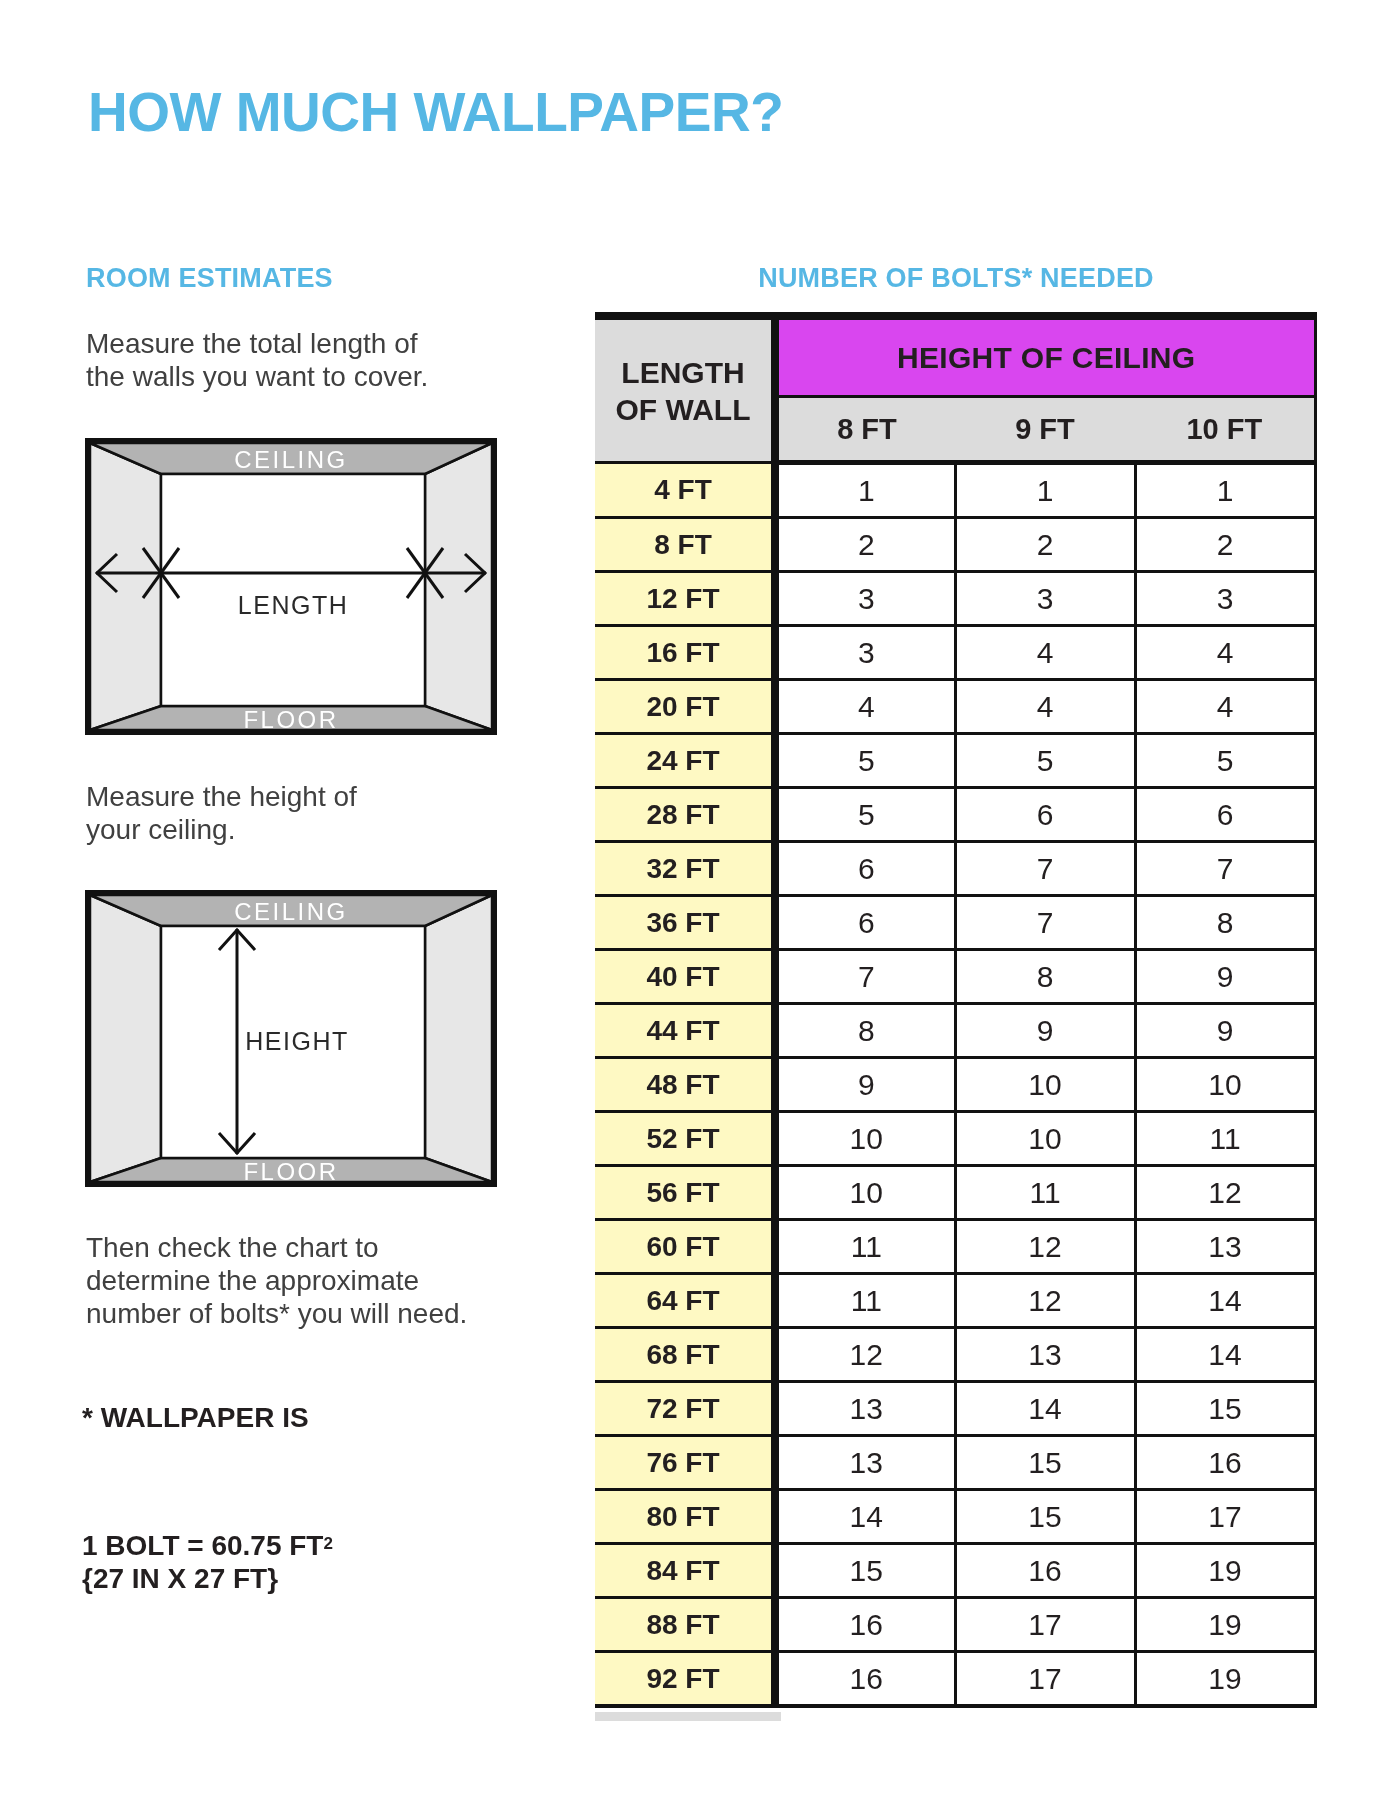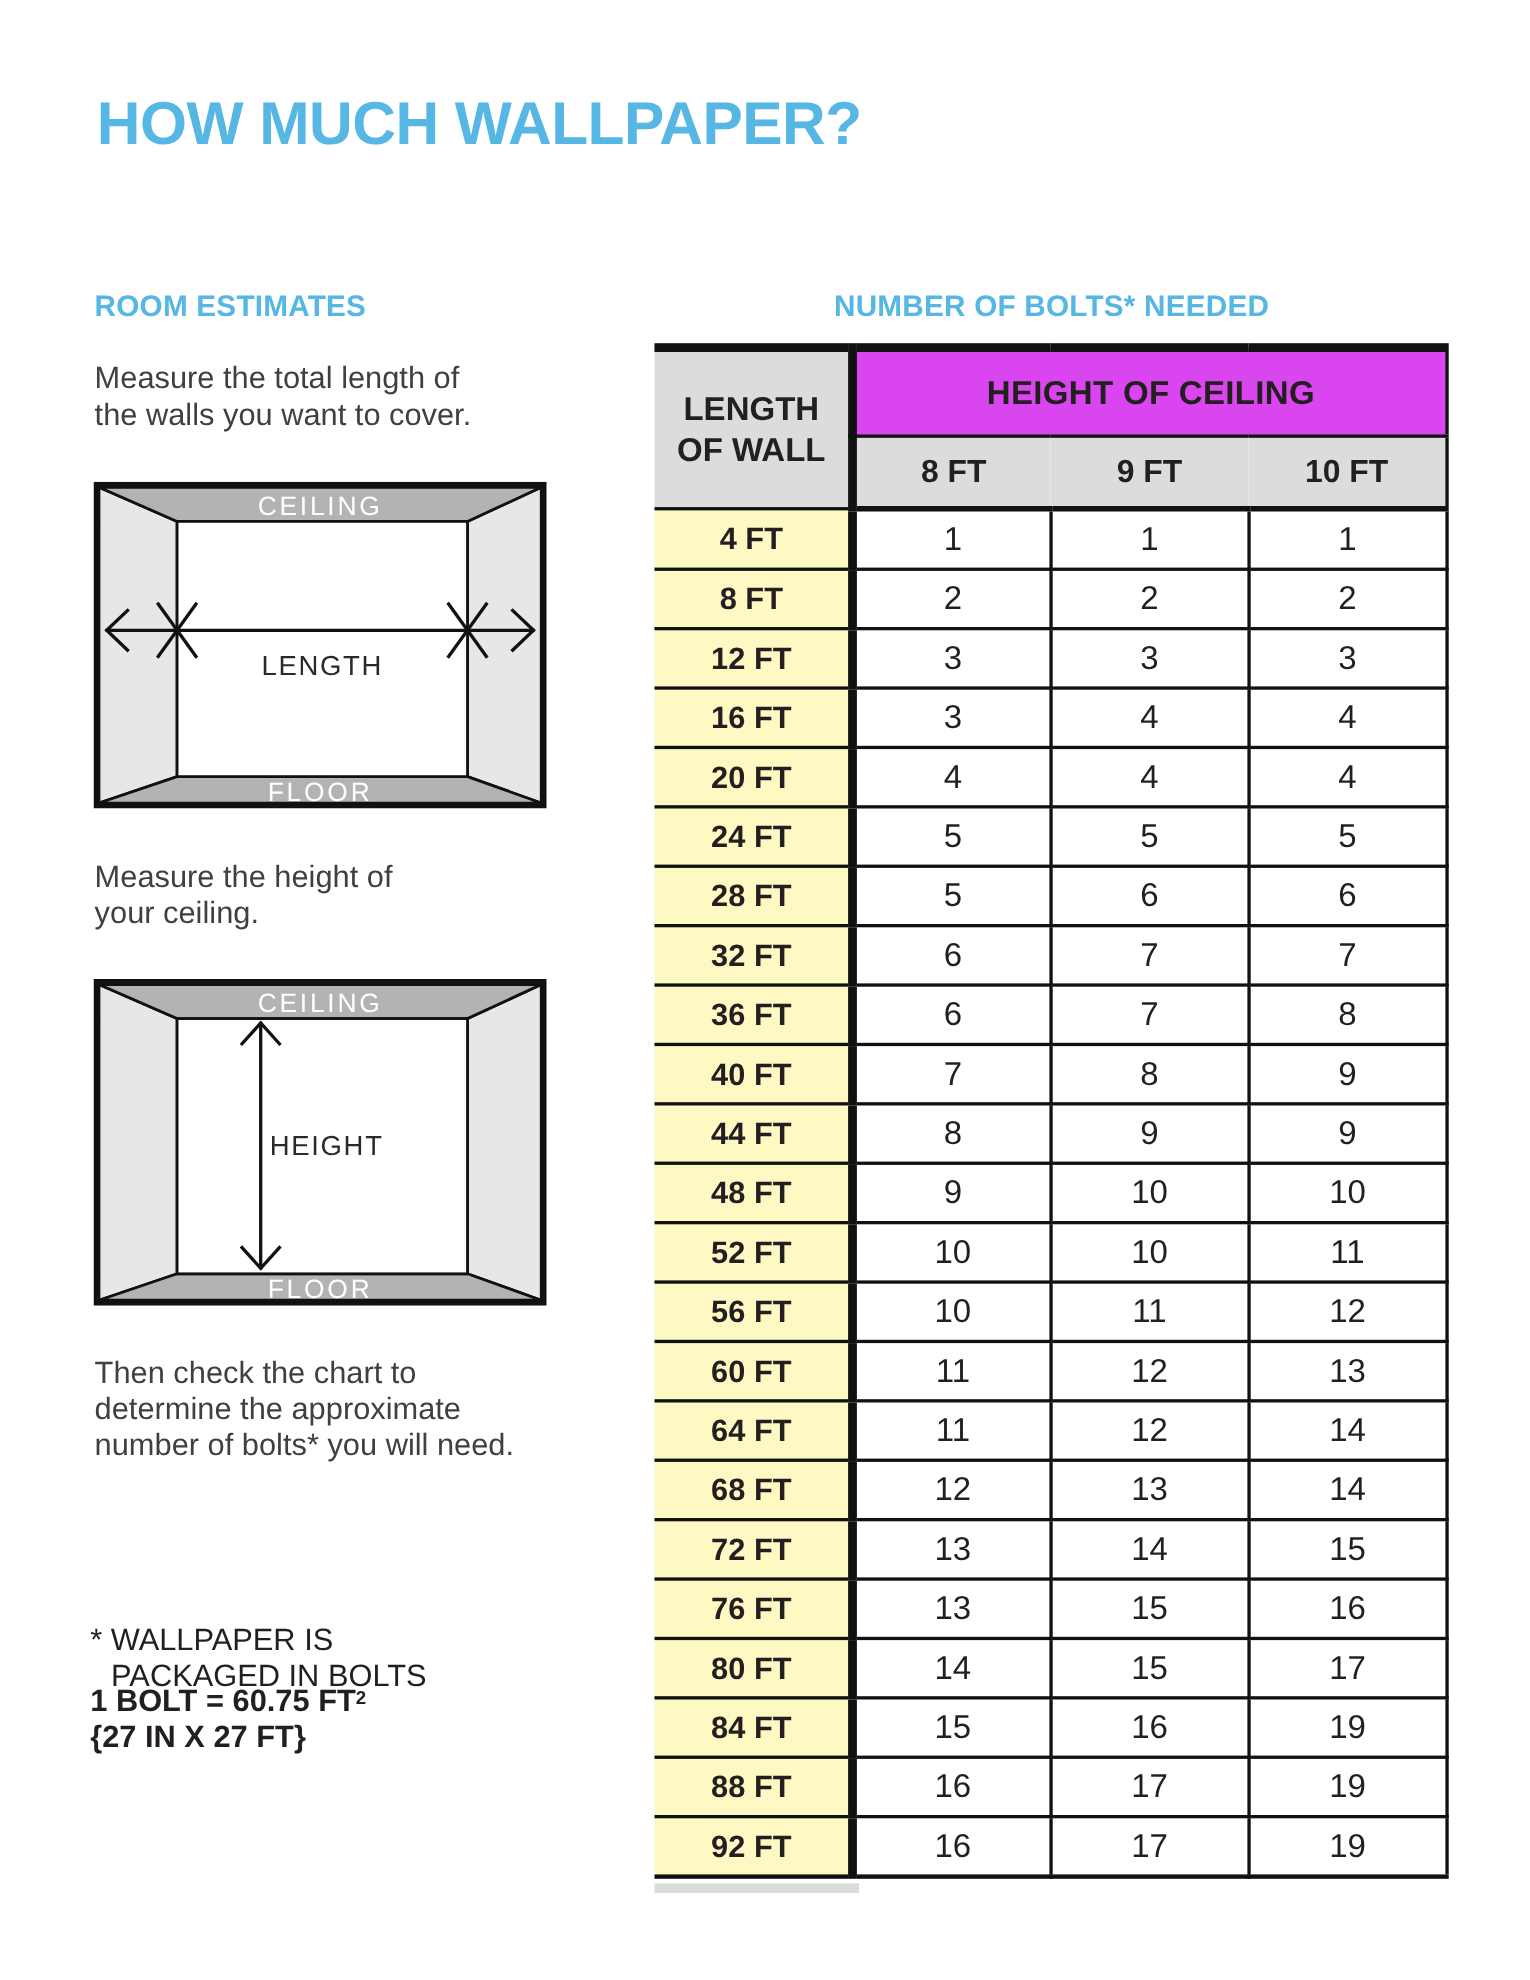--- a/index.html
+++ b/index.html
@@ -19,21 +19,21 @@
     position:absolute;left:595px;top:263px;width:722px;text-align:center;
     font-size:27px;font-weight:bold;color:var(--accent,#56b7e4);letter-spacing:0.2px;
   }
   .step{position:absolute;left:86px;font-size:28px;line-height:33px;color:#404040;}
   .step1{top:327px;} .step2{top:780px;} .step3{top:1231px;}
   .diagram{position:absolute;left:85px;width:412px;height:361px;}
   .diagram1{top:438px;} .diagram2{top:890px;}
   .diagram svg text{font-family:"Liberation Sans","DejaVu Sans",sans-serif;}
   .band-label{font-size:24px;letter-spacing:2.5px;fill:#ffffff;}
   .measure-label{font-size:25px;letter-spacing:1.5px;fill:#2a2a2a;}
-  .footnote{position:absolute;left:82px;top:1474px;font-size:28px;font-weight:normal;line-height:33px;}
+  .footnote{position:absolute;left:82px;top:1401px;font-size:28px;font-weight:bold;line-height:33px;}
   .footnote .indent{padding-left:19px;}
   .bolt-info{position:absolute;left:82px;top:1527px;font-size:28px;font-weight:bold;line-height:33px;}
   .bolt-info sup{font-size:17px;vertical-align:6px;}
   .bolts-table{
     position:absolute;left:595px;top:312px;border-collapse:collapse;table-layout:fixed;
     border-top:8px solid #111;border-right:3px solid #111;border-bottom:4px solid #111;
   }
   .bolts-table col{width:180px;}
   .bolts-table th,.bolts-table td{padding:0;text-align:center;vertical-align:middle;}
   th.corner{background:#dcdcdc;border-right:8px solid #111;font-size:30px;line-height:37px;font-weight:bold;}
@@ -108,21 +108,20 @@
   </div>
 
   <div class="step step3">
     <div>Then check the chart to</div>
     <div>determine the approximate</div>
     <div>number of bolts* you will need.</div>
   </div>
 
   <div class="footnote">
     <div>* WALLPAPER IS</div>
-    <div class="indent">PACKAGED IN BOLTS</div>
   </div>
 
   <div class="bolt-info">
     <div><span>1 BOLT = 60.75 FT</span><sup>2</sup></div>
     <div>{27 IN X 27 FT}</div>
   </div>
 
   <div class="bolts-heading">NUMBER OF BOLTS* NEEDED</div>
 
   <table class="bolts-table">

